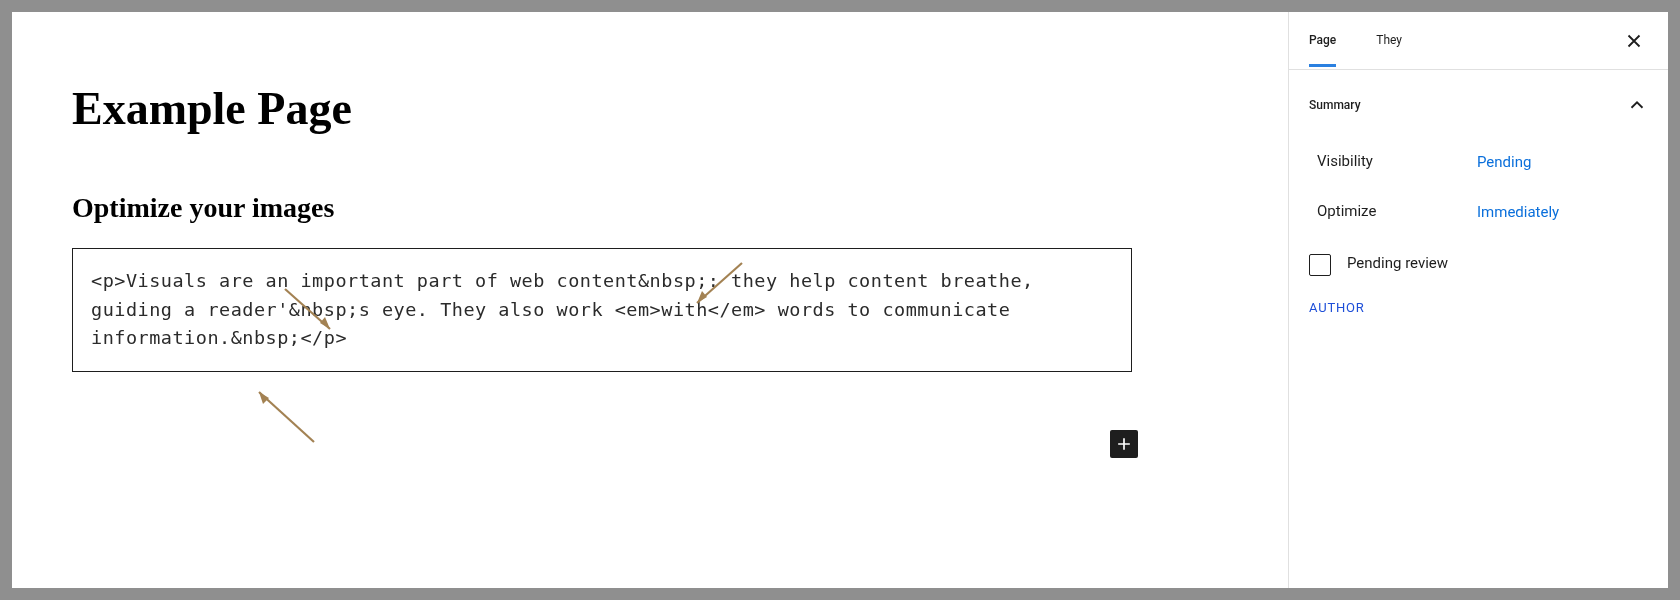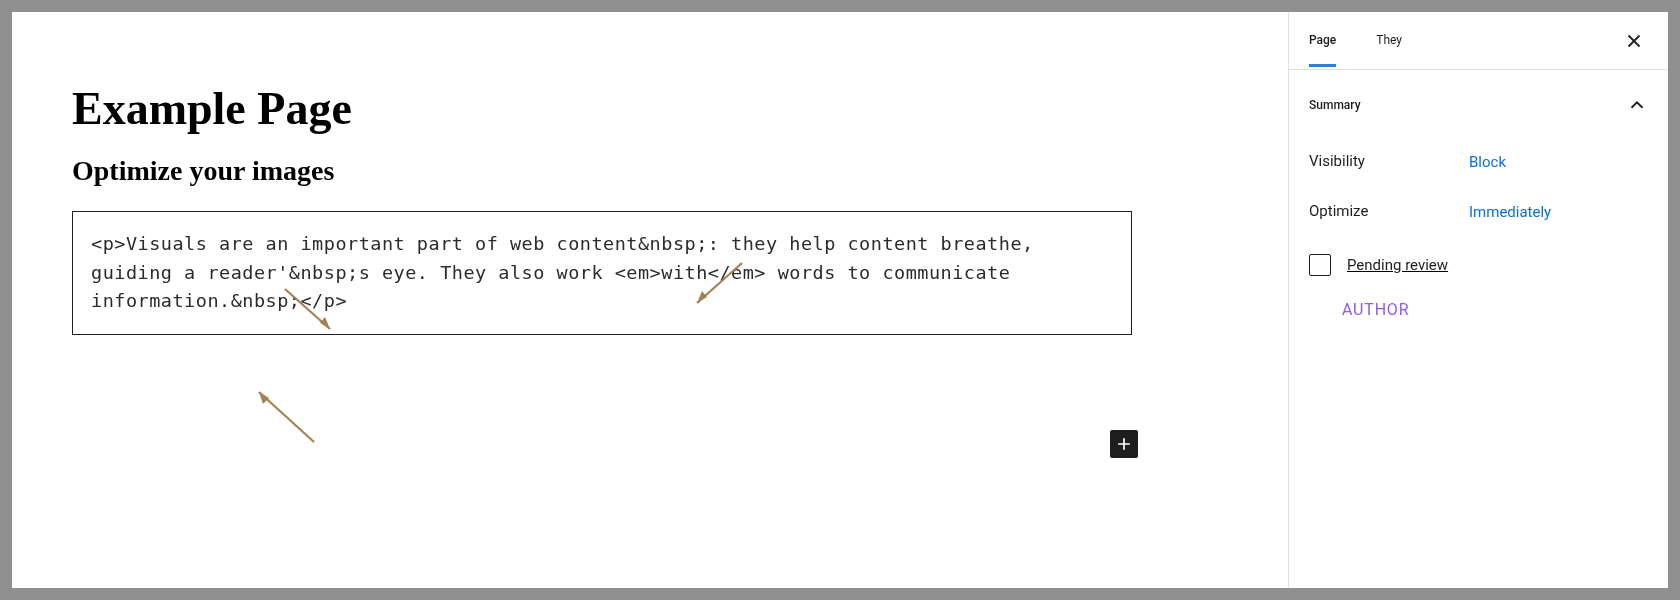--- a/index.html
+++ b/index.html
@@ -20,21 +20,21 @@
     .editor-area {
       flex: 1;
       padding: 70px 60px 40px 60px;
       position: relative;
     }
     .page-title {
       font-family: Georgia, "Times New Roman", serif;
       font-size: 46px;
       font-weight: 700;
       color: #000;
-      margin-bottom: 20px;
+      margin-bottom: 57px;
     }
     .sub-heading {
       font-family: Georgia, "Times New Roman", serif;
       font-size: 28px;
       font-weight: 700;
       color: #000;
       margin-bottom: 24px;
     }
     .code-block {
       border: 1px solid #1e1e1e;
@@ -116,61 +116,58 @@
       justify-content: space-between;
       padding: 24px 0 16px 0;
       cursor: pointer;
     }
     .panel-section-header span {
       font-size: 12px;
       color: #1e1e1e;
       font-weight: 500;
     }
     .chev { width: 22px; height: 22px; }
-    .summary-rows { padding-top: 6px; }
+    .summary-rows { padding-top: 6px; margin-left: 8px; }
     .summary-row {
       display: flex;
       padding: 14px 0;
     }
     .summary-label {
       width: 160px;
       font-size: 15px;
       color: #1e1e1e;
     }
     .summary-value {
       font-size: 15px;
       color: #0a6fdb;
       cursor: pointer;
       flex: 1;
       word-break: break-all;
       line-height: 1.45;
     }
     .summary-value.underline { text-decoration: underline; }
     .pending-row {
       display: flex;
-      align-items: center;
       padding: 16px 0 10px 0;
-      text-decoration: underline;
     }
     .checkbox {
       width: 22px;
       height: 22px;
       border: 1.5px solid #1e1e1e;
       border-radius: 2px;
       margin-right: 16px;
       cursor: pointer;
     }
     .pending-label { font-size: 15px; color: #1e1e1e; }
     .author-heading {
-      font-size: 16px;
+      font-size: 13px;
       letter-spacing: 0.8px;
-      color: #8b5cf6;
+      color: #1d4ed8;
       padding-top: 14px;
       text-transform: uppercase;
-      margin-left: 33px;
     }
   </style>
 </head>
 <body>
 
 <div class="window">
 
   <div class="editor-area">
     <h1 class="page-title">Example Page</h1>
     <h2 class="sub-heading">Optimize your images</h2>
@@ -211,21 +208,21 @@
     <div class="panel-section-header">
       <span>Summary</span>
       <svg class="chev" viewBox="0 0 24 24">
           <path d="M6 15l6-6 6 6" stroke="#1e1e1e" stroke-width="2" fill="none"></path>
         </svg>
     </div>
 
     <div class="summary-rows">
       <div class="summary-row">
         <div class="summary-label">Visibility</div>
-        <div class="summary-value">Block</div>
+        <div class="summary-value">Pending</div>
       </div>
       <div class="summary-row">
         <div class="summary-label">Optimize</div>
         <div class="summary-value">Immediately</div>
       </div>
     </div>
 
     <div class="pending-row">
       <div class="checkbox"></div>
       <div class="pending-label">Pending review</div>

